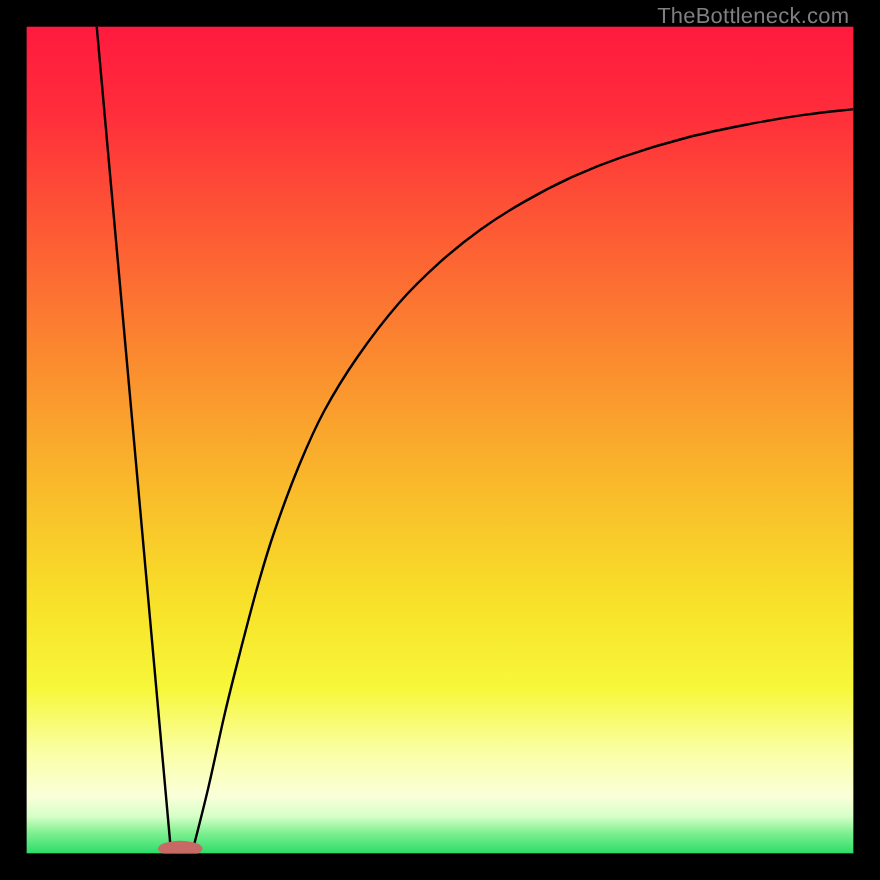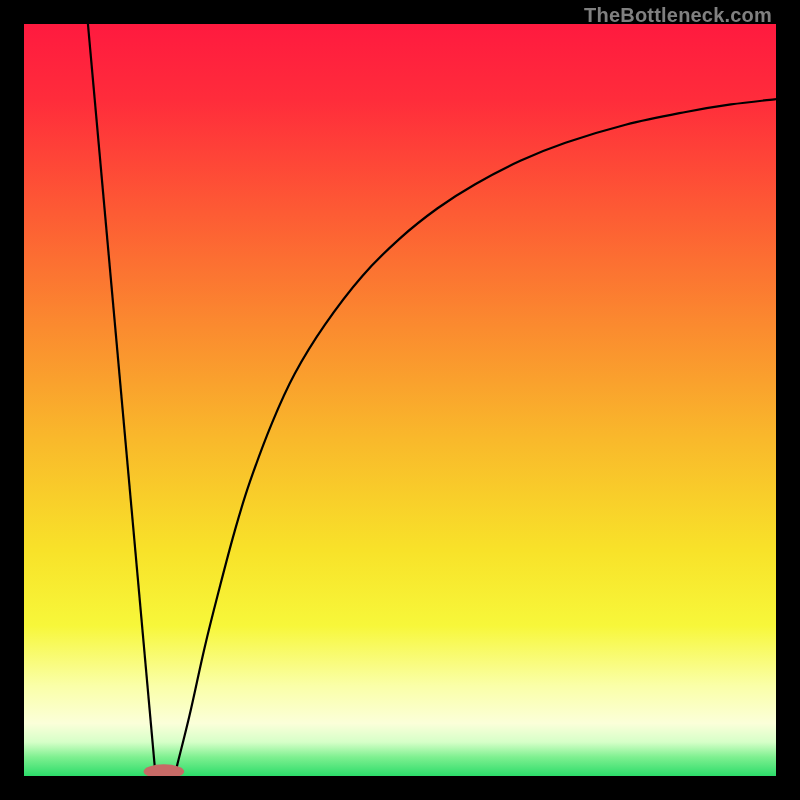--- a/index.html
+++ b/index.html
@@ -18,21 +18,21 @@
     width: 752px;
     height: 752px;
     background: #000;
   }
   .watermark {
     position: absolute;
     top: 4px;
     right: 28px;
     color: #808080;
     font-size: 20px;
-    font-weight: 700;
+    font-weight: 400;
     letter-spacing: 0.2px;
     z-index: 5;
   }
   svg {
     display: block;
   }
   .curve {
     fill: none;
     stroke: #000;
     stroke-width: 2.2;

